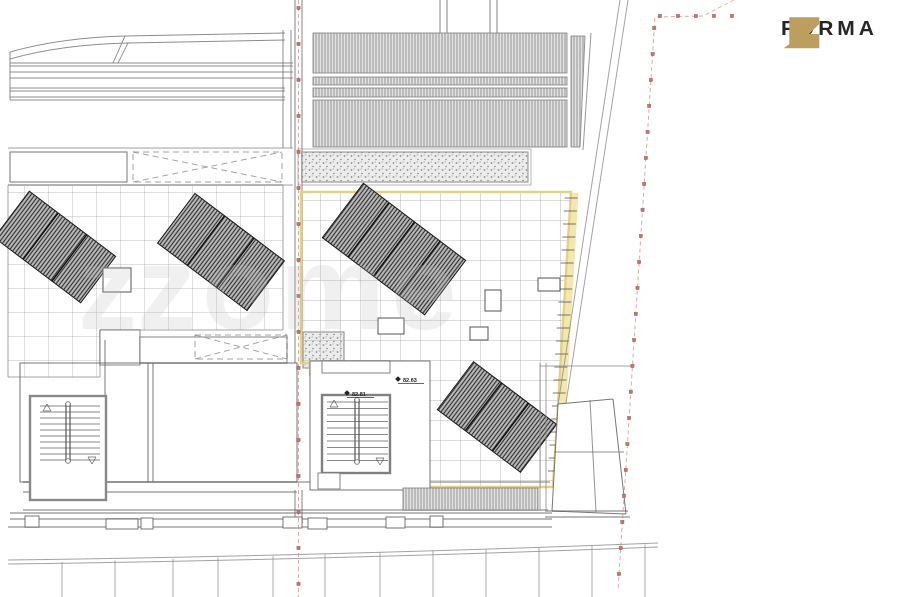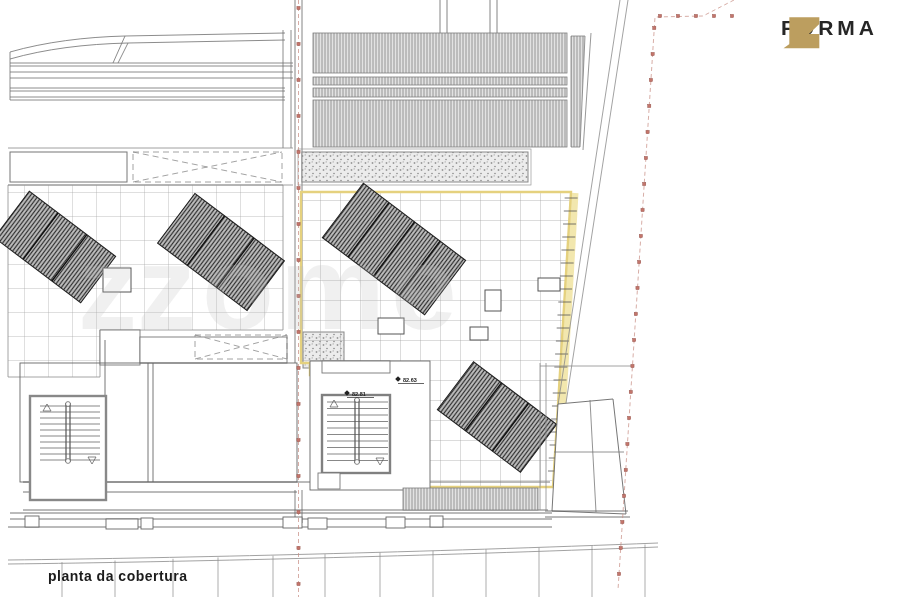--- a/index.html
+++ b/index.html
@@ -337,15 +337,14 @@
 <div class="watermark"><span class="wm-glyph">z</span><span>zome</span></div>
 
 <div class="logo">
   <span class="brand">FORMA</span>
   <svg width="40" height="36" viewBox="0 0 48 42">
     <polygon points="10,1 46,1 46,9 21,33 10,33" fill="#BC9E5F"></polygon>
     <polygon points="27,21 46,21 46,38 3,38" fill="#BC9E5F"></polygon>
   </svg>
 </div>
 
-<div class="caption">planta da cobertura</div>
 
 </div>
 
 </body></html>

